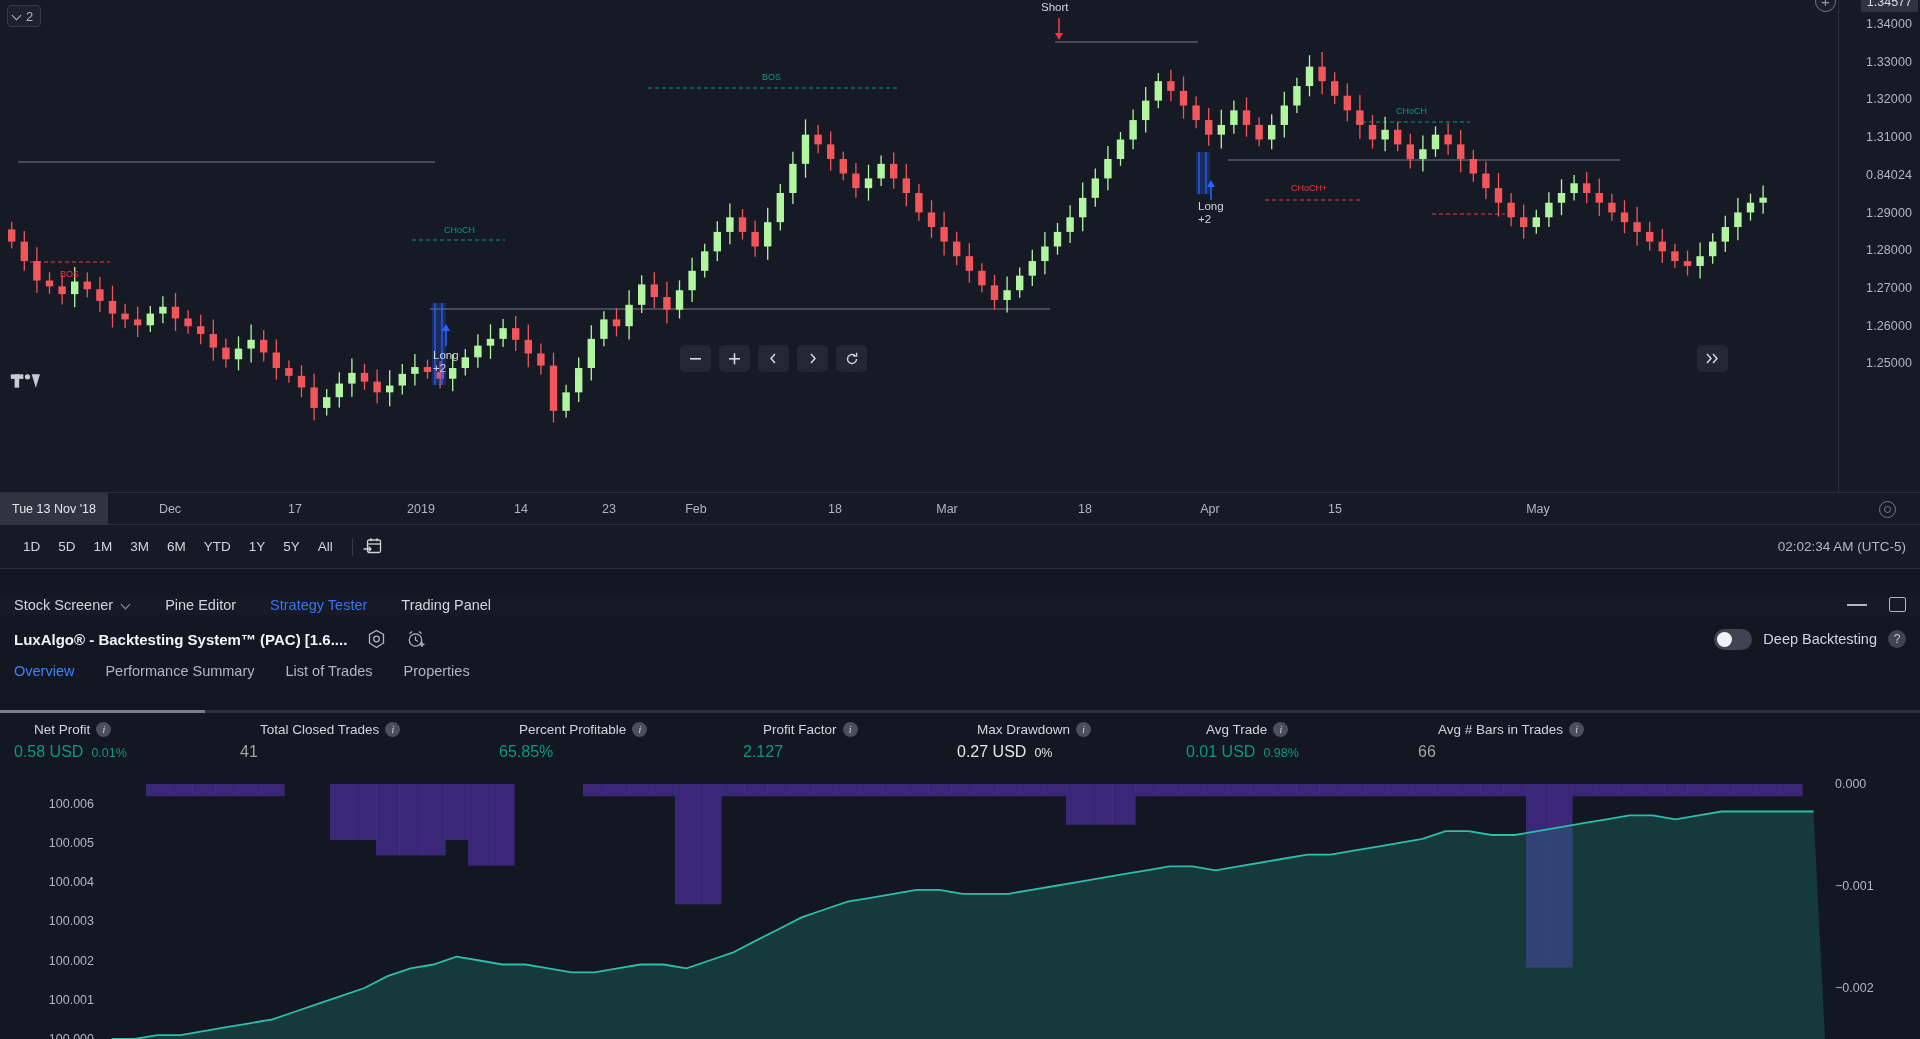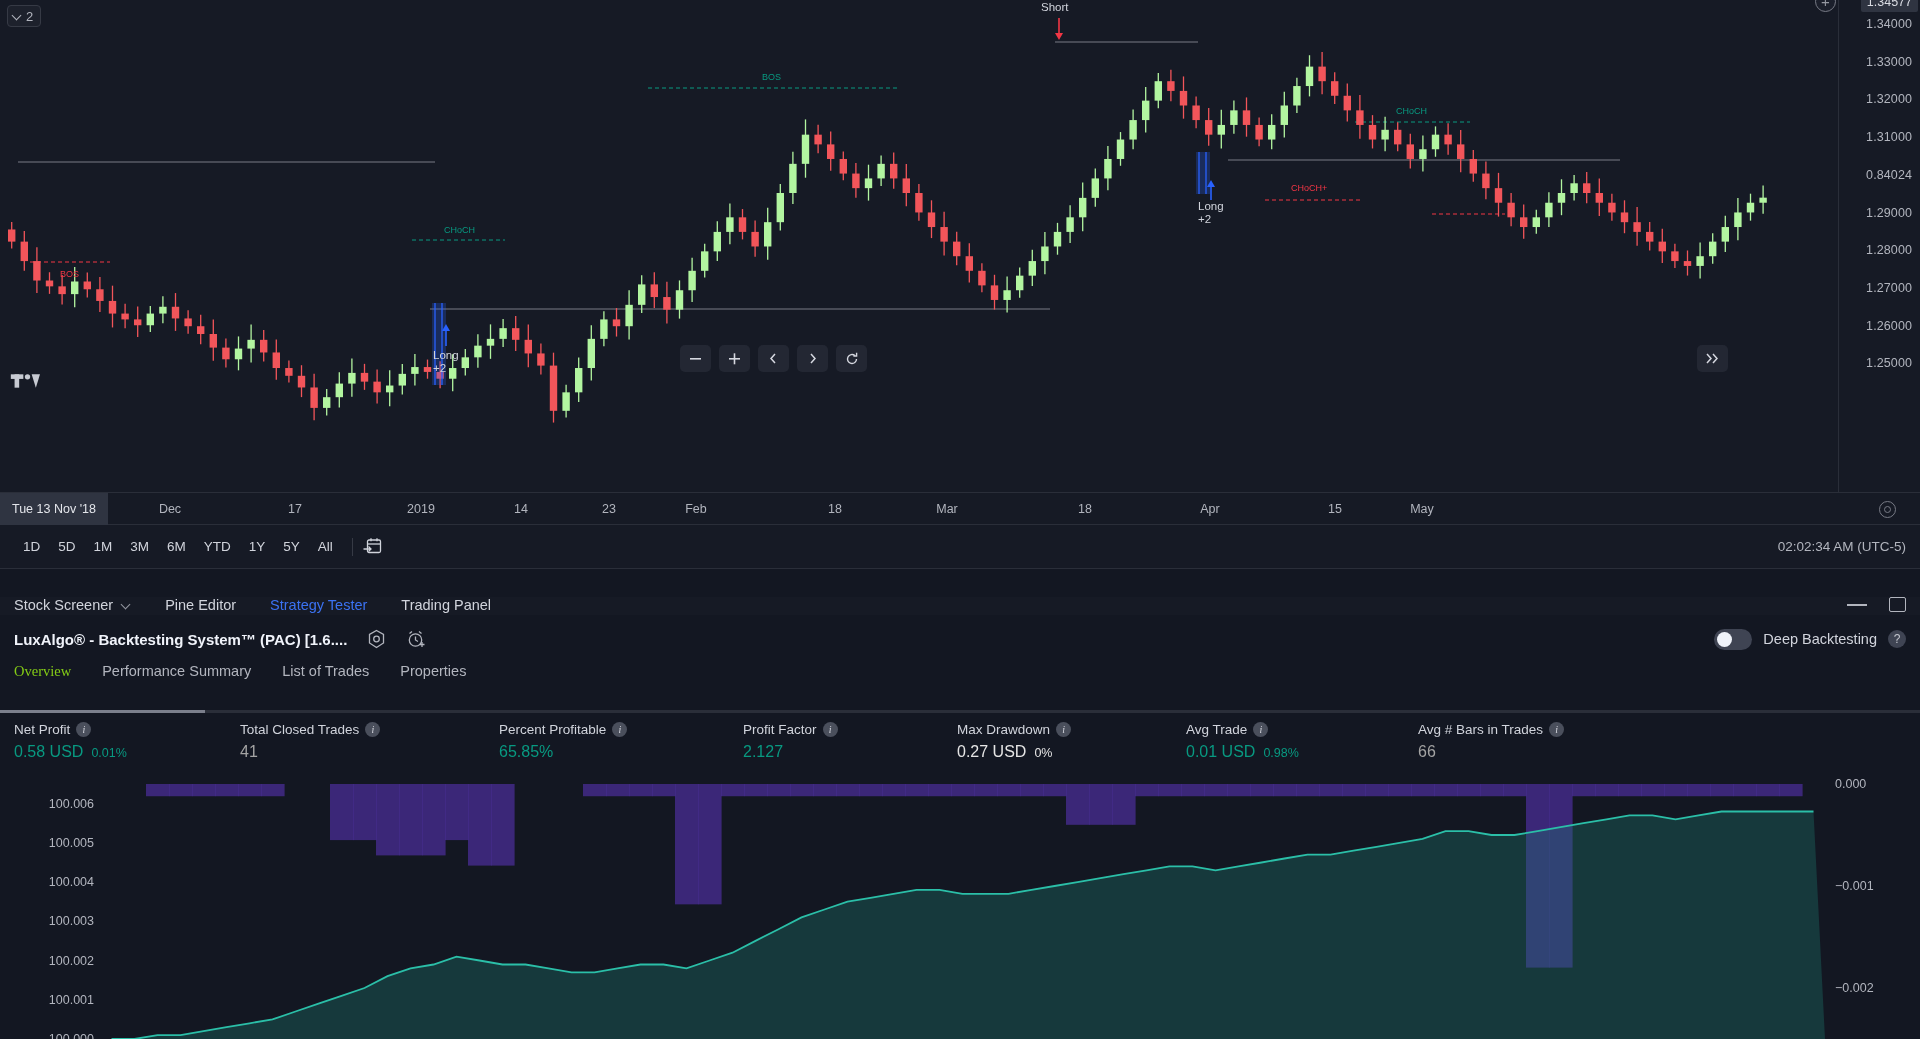--- a/index.html
+++ b/index.html
@@ -132,34 +132,34 @@
   .help-ic {
     width: 18px; height: 18px; border-radius: 50%; background: #3f4453;
     color: #c3c6ce; font-size: 12px; display: flex; align-items: center; justify-content: center;
   }
 
   .sub-tabs {
     position: absolute; left: 0; top: 663px; width: 1920px; height: 34px;
     display: flex; align-items: flex-start; padding: 0 14px; background: #131722;
   }
   .stab { font-size: 14.5px; color: #b2b5be; margin-right: 31px; padding-bottom: 10px; }
-  .stab.active { color: #84cc16; font-family: Liberation Serif, serif; }
+  .stab.active { color: #3b82f6; }
 
   .scroll-track {
     position: absolute; left: 0; top: 710px; width: 1920px; height: 3px; background: #2a2e39;
   }
   .scroll-thumb { width: 205px; height: 3px; background: #7b7f8c; }
 
   
   .metrics {
     position: absolute; left: 0; top: 722px; width: 1920px; height: 62px;
     display: flex; padding: 0 14px; background: #131722;
   }
   .metric { position: relative; }
-  .m-label { font-size: 13.5px; color: #d1d4dc; display: flex; align-items: center; gap: 6px; white-space: nowrap; }
+  .m-label { font-size: 13.5px; color: #d1d4dc; display: flex; align-items: center; gap: 6px; white-space: nowrap; margin-left: 20px; }
   .i-ic {
     width: 15px; height: 15px; border-radius: 50%; background: #4a4f5c;
     color: #d6d8e0; font-size: 10px; font-style: italic;
     display: flex; align-items: center; justify-content: center; font-family: "Liberation Serif", serif;
   }
   .m-val { margin-top: 6px; font-size: 16px; display: flex; align-items: baseline; gap: 8px; white-space: nowrap; }
   .m-pct { font-size: 12.5px; }
   .pos { color: #089981; }
   .neg { color: #e5e5e5; }
   .neu { color: #a3a3a3; }
@@ -591,21 +591,21 @@
         <div class="tlabel" style="left: 295px;">17</div>
         <div class="tlabel" style="left: 421px;">2019</div>
         <div class="tlabel" style="left: 521px;">14</div>
         <div class="tlabel" style="left: 609px;">23</div>
         <div class="tlabel" style="left: 696px;">Feb</div>
         <div class="tlabel" style="left: 835px;">18</div>
         <div class="tlabel" style="left: 947px;">Mar</div>
         <div class="tlabel" style="left: 1085px;">18</div>
         <div class="tlabel" style="left: 1210px;">Apr</div>
         <div class="tlabel" style="left: 1335px;">15</div>
-        <div class="tlabel" style="left: 1422px;">May</div>
+        <div class="tlabel" style="left: 1538px;">May</div>
       </div>
     <div class="date-chip">Tue 13 Nov '18</div>
     <div class="axis-settings"></div>
   </div>
 
   <div class="tf-bar">
     <div id="tf-buttons" style="display:flex;align-items:center;">
         <div class="tf-btn">1D</div>
         <div class="tf-btn">5D</div>
         <div class="tf-btn">1M</div>

